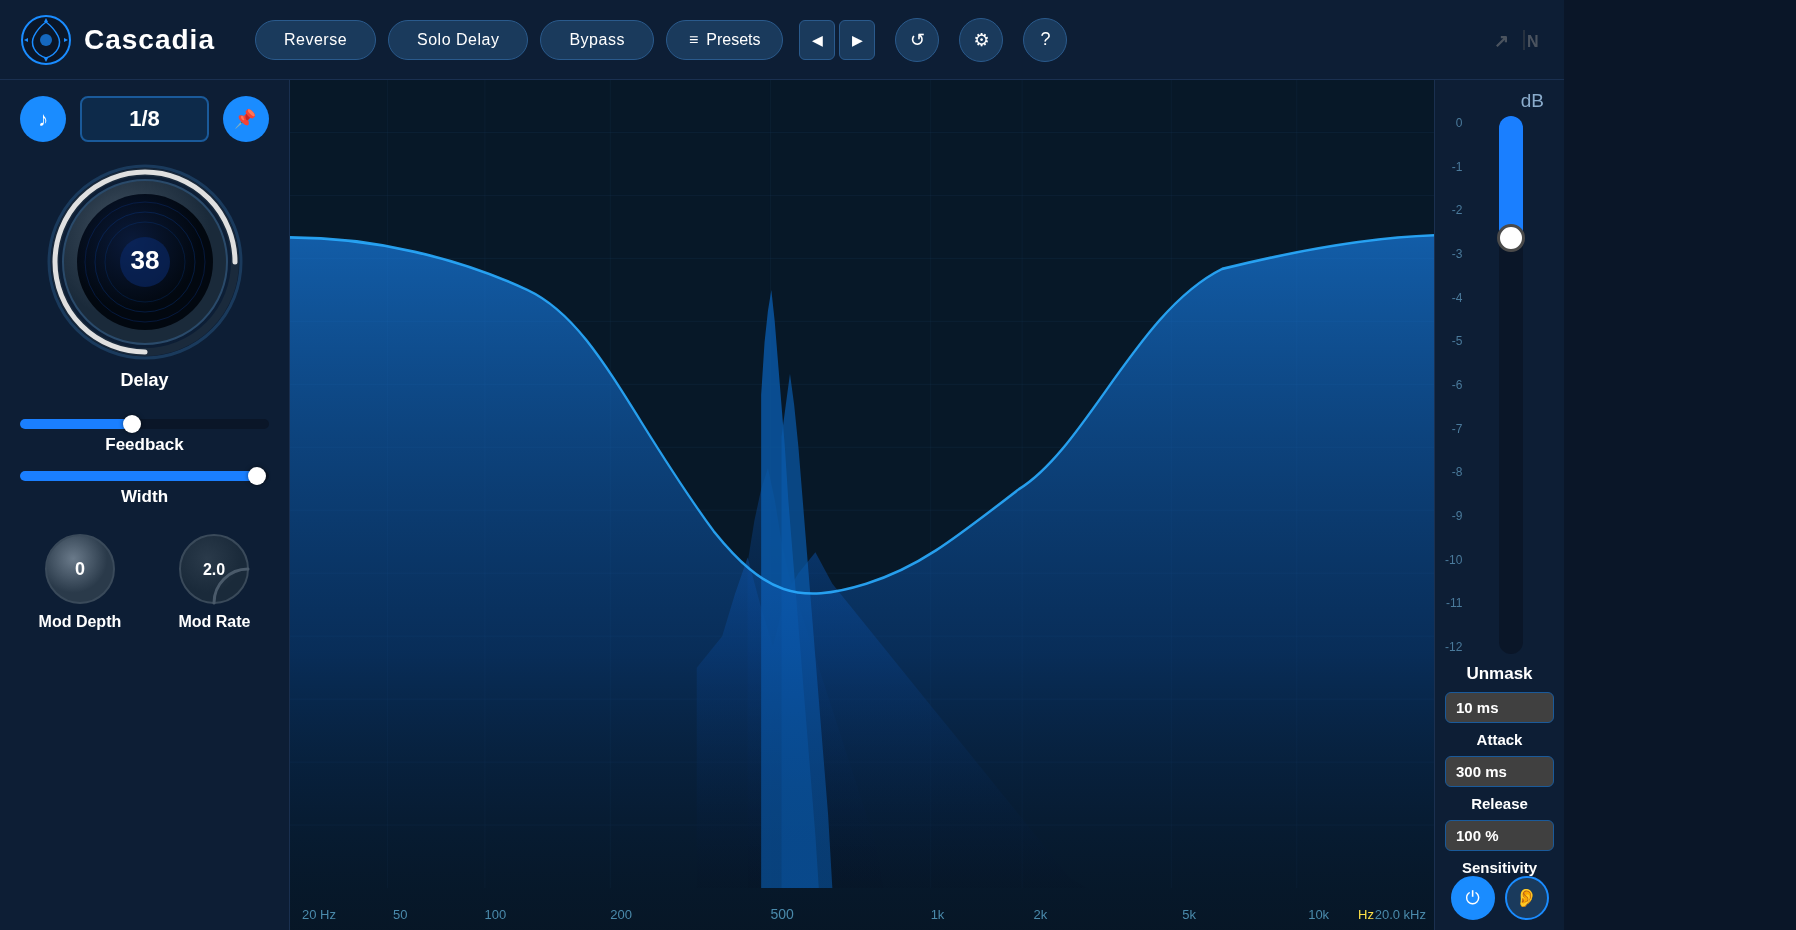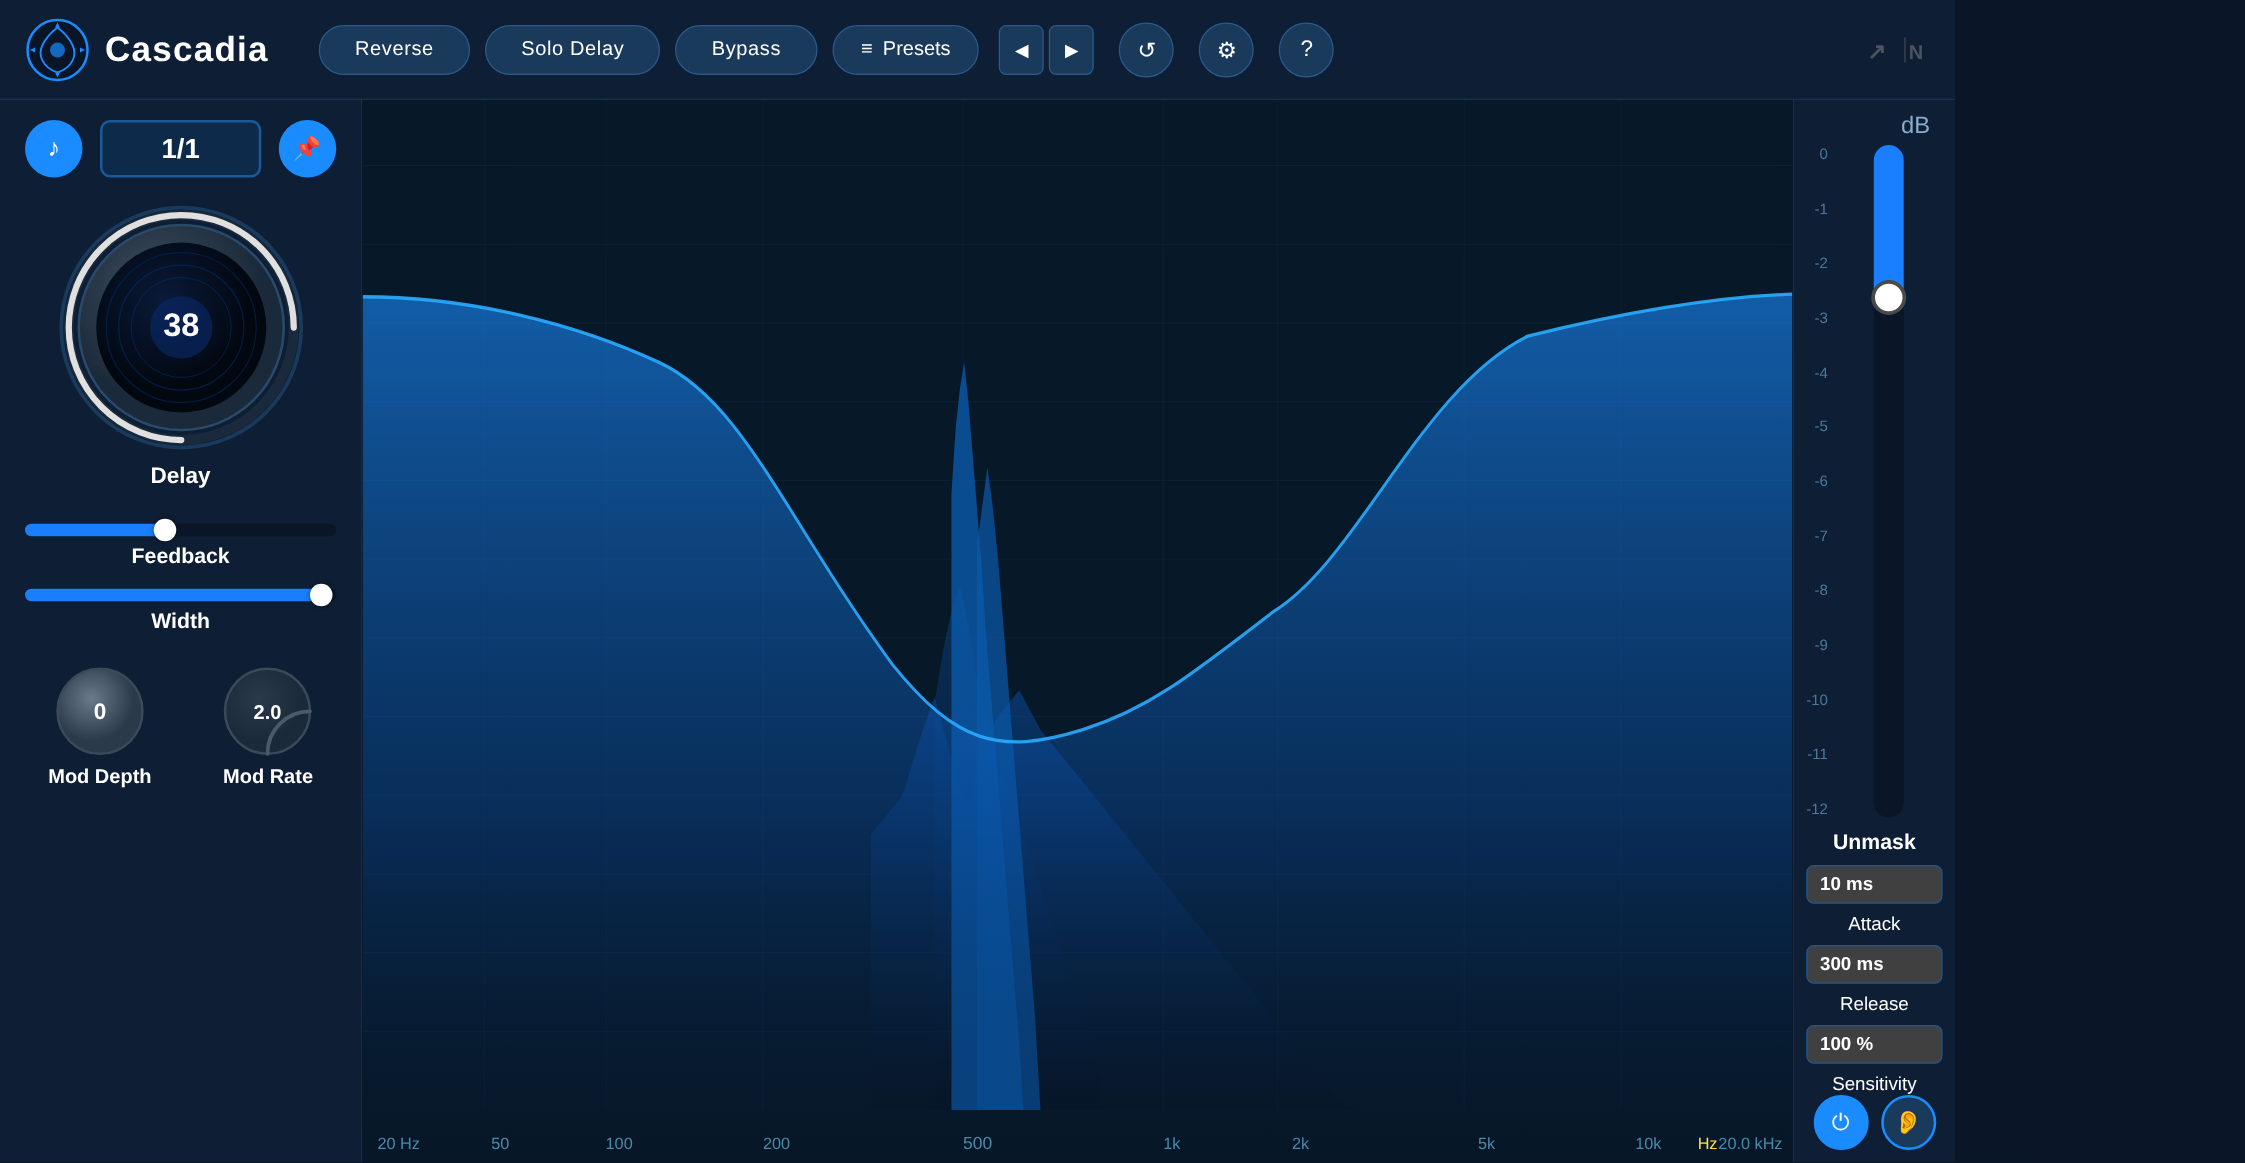--- a/index.html
+++ b/index.html
@@ -401,21 +401,21 @@
       font-size: 15px;
       font-weight: bold;
       padding: 6px 10px;
       text-align: left;
       width: 100%;
       cursor: pointer;
     }
 
     .param-label {
       font-size: 15px;
-      font-weight: normal;
+      font-weight: bold;
       color: #fff;
       text-align: center;
     }
 
     .bottom-icons {
       margin-top: auto;
       display: flex;
       gap: 10px;
     }
 
@@ -493,21 +493,21 @@
     </div>
   </div>
 
   <div class="main-content">
 
     <div class="left-panel">
       <div class="left-top-controls">
         <button class="note-btn">
           <span>♪</span>
         </button>
-        <div class="time-display">1/1</div>
+        <div class="time-display">1/8</div>
         <button class="pin-btn">
           <span>📌</span>
         </button>
       </div>
 
       <div class="knob-container">
         <div class="main-knob">
           <svg viewBox="0 0 200 200" width="200" height="200">
 
             <circle cx="100" cy="100" r="96" fill="none" stroke="#1a3a5c" stroke-width="3"></circle>

